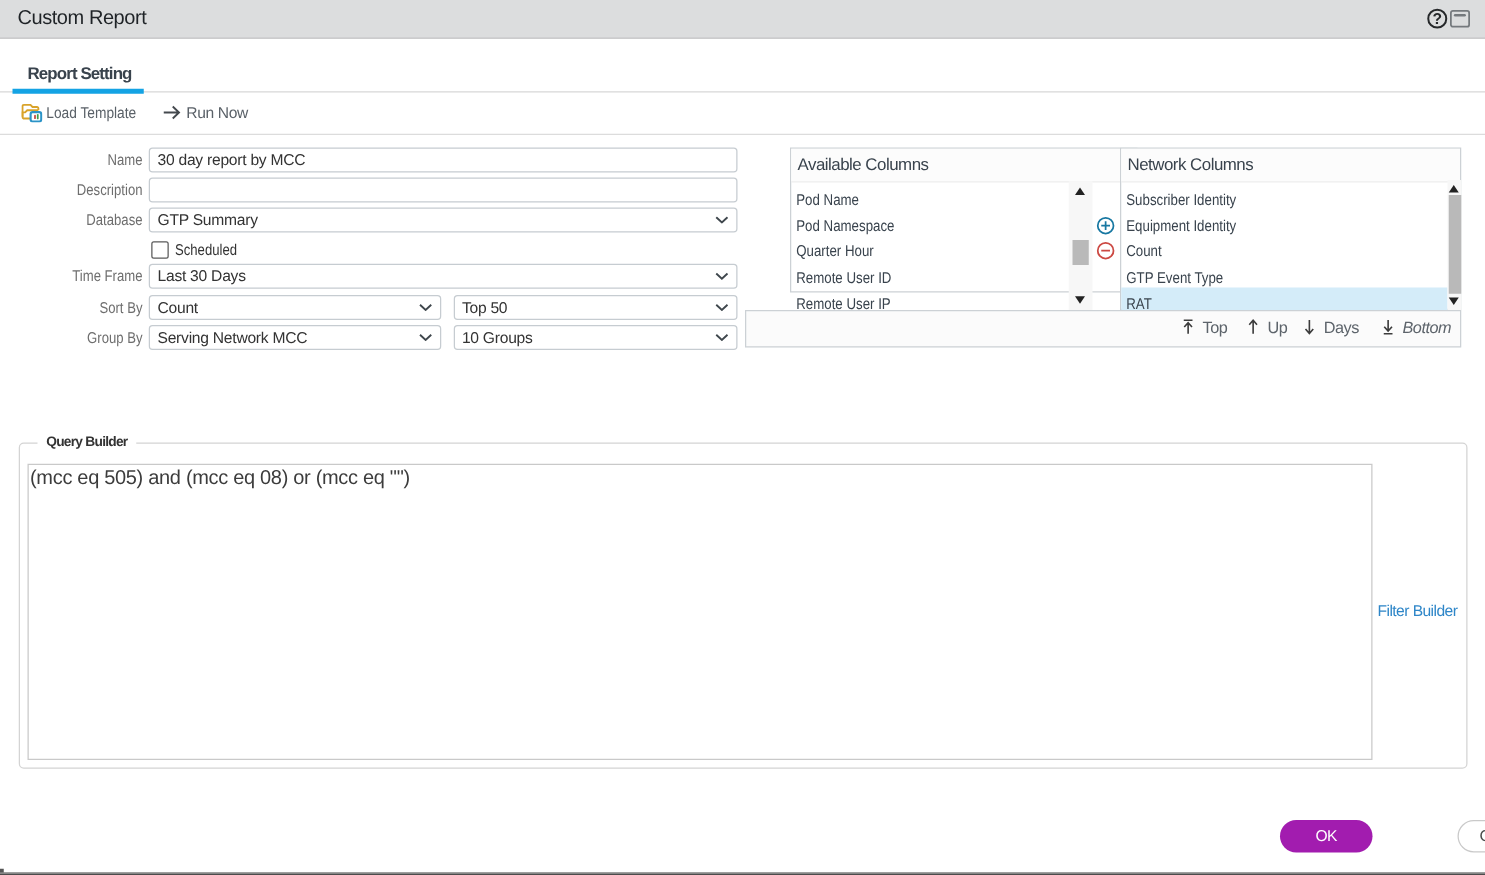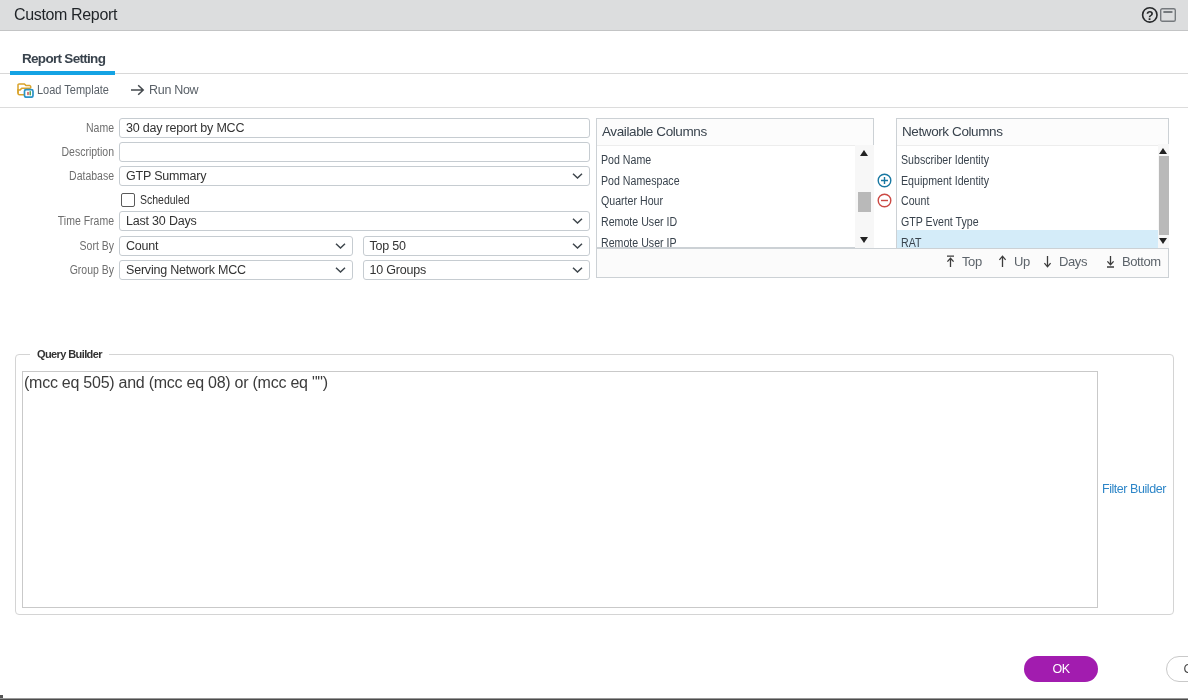--- a/index.html
+++ b/index.html
@@ -118,21 +118,21 @@
     <svg class="chev" style="right:8px;" width="11" height="6" viewBox="0 0 11 6">
       <path d="M1 0.8 L5.5 5 L10 0.8" fill="none" stroke="#3f474d" stroke-width="1.5"></path>
     </svg>
   </div>
   <div class="abs field" style="left:362.5px; top:260px;  width:227.5px; height:20px;">10 Groups
     <svg class="chev" style="right:8px;" width="11" height="6" viewBox="0 0 11 6">
       <path d="M1 0.8 L5.5 5 L10 0.8" fill="none" stroke="#3f474d" stroke-width="1.5"></path>
     </svg>
   </div>
 
-  <div class="abs panelbox" id="leftbox" style="left:596px; top:118px; width:278px; height:130px;text-align:right;">
+  <div class="abs panelbox" id="leftbox" style="left:632px; top:118px; width:278px; height:116px;text-align:right;">
     <div class="abs" style="left:0; top:0; width:276px; height:26px; background:#fcfcfc;"></div>
     <div class="abs coltitle" style="left:5px; top:5px;">Available Columns</div>
     <div class="abs" style="left:0px; top:26px; width:276px; height:1px; background:#ededed;"></div>
     <div class="item" style="top:33.8px;">Pod Name</div>
     <div class="item" style="top:54.5px;">Pod Namespace</div>
     <div class="item" style="top:75.2px;">Quarter Hour</div>
     <div class="item" style="top:95.9px;">Remote User ID</div>
     <div class="item" style="top:116.6px;">Remote User IP</div>
   </div>
 
@@ -176,21 +176,21 @@
     <path d="M4.5 12 V1.4 M1.4 4.8 L4.5 1.2 L7.6 4.8" fill="none" stroke="#3c3c3c" stroke-width="1.3"></path>
   </svg>
   <div class="abs ftbtn" style="left:1014px; top:254px;">Up</div>
   <svg class="abs" style="left:1043px; top:255px;" width="9" height="13" viewBox="0 0 9 13">
     <path d="M4.5 1 V11.6 M1.4 8.2 L4.5 11.8 L7.6 8.2" fill="none" stroke="#3c3c3c" stroke-width="1.3"></path>
   </svg>
   <div class="abs ftbtn" style="left:1059px; top:254px;">Days</div>
   <svg class="abs" style="left:1106px; top:255px;" width="9" height="13" viewBox="0 0 9 13">
     <path d="M1 12 H8 M4.5 1 V9.6 M1.4 6.4 L4.5 9.8 L7.6 6.4" fill="none" stroke="#3c3c3c" stroke-width="1.3"></path>
   </svg>
-  <div class="abs ftbtn" style="left:1122px; top:254px;">Bottom</div>
+  <div class="abs ftbtn" style="left:1122px; top:254px;font-style:italic;">Bottom</div>
 
   <div class="abs" id="qb-fieldset"></div>
   <div class="abs" id="qb-legend">Query Builder</div>
   <div class="abs" id="qb-textarea"></div>
   <div class="abs" id="qb-text">(mcc eq 505) and (mcc eq 08) or (mcc eq "")</div>
   <div class="abs" id="filter-builder">Filter Builder</div>
 
   <div class="btn" id="btn-ok">OK</div>
   <div class="btn" id="btn-cancel">Cancel</div>
   <div class="abs" id="bottombar"></div>

